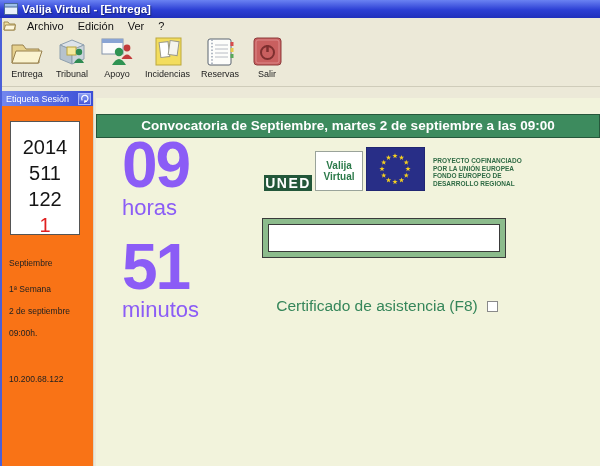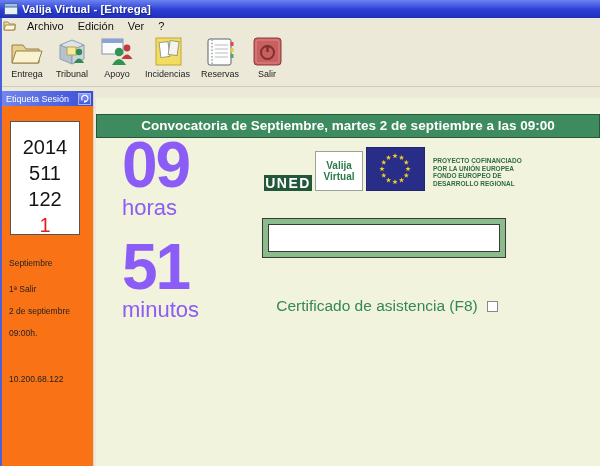--- a/index.html
+++ b/index.html
@@ -208,21 +208,21 @@
       </div>
 
       <div class="session-box">
         <div>2014</div>
         <div>511</div>
         <div>122</div>
         <div class="session-highlight">1</div>
       </div>
 
       <div class="side-line sl0">Septiembre</div>
-      <div class="side-line sl1">1ª Salir</div>
+      <div class="side-line sl1">1ª Semana</div>
       <div class="side-line sl2">2 de septiembre</div>
       <div class="side-line sl3">09:00h.</div>
       <div class="side-ip">10.200.68.122</div>
     </div>
 
     <div class="main">
       <div class="banner">Convocatoria de Septiembre, martes 2 de septiembre a las 09:00</div>
 
       <div class="clock">
         <div class="clock-num">09</div>

